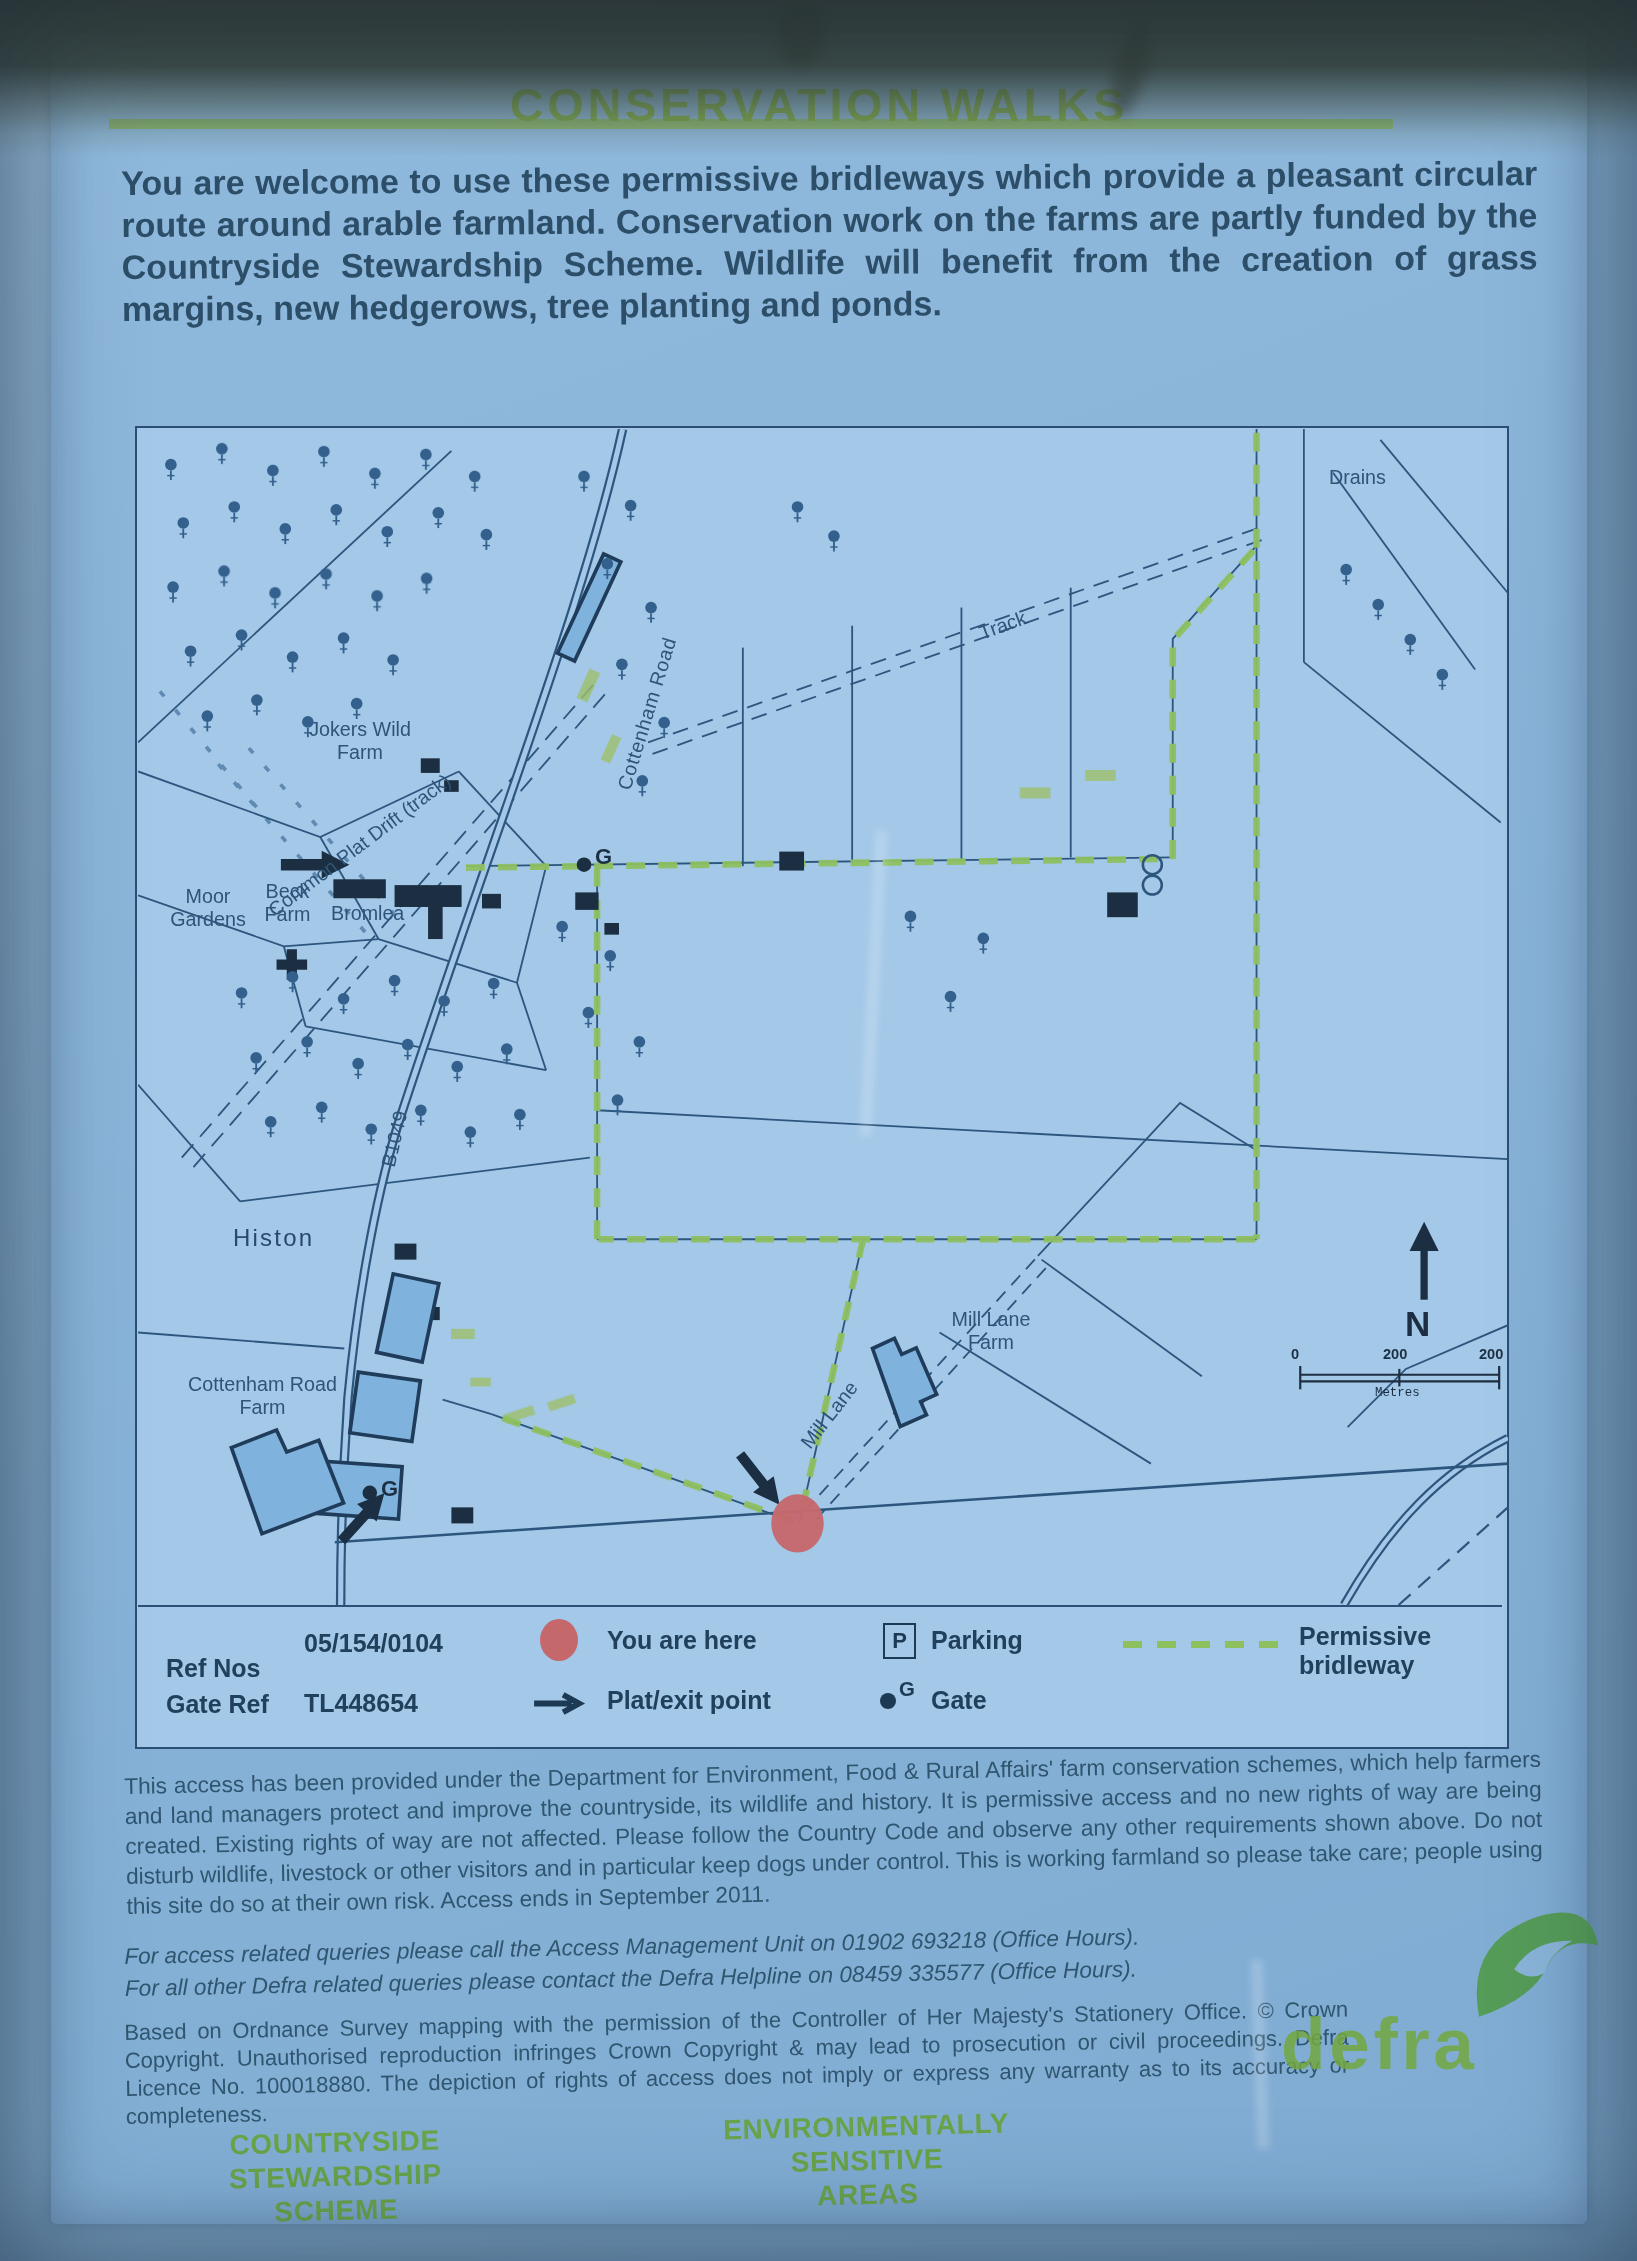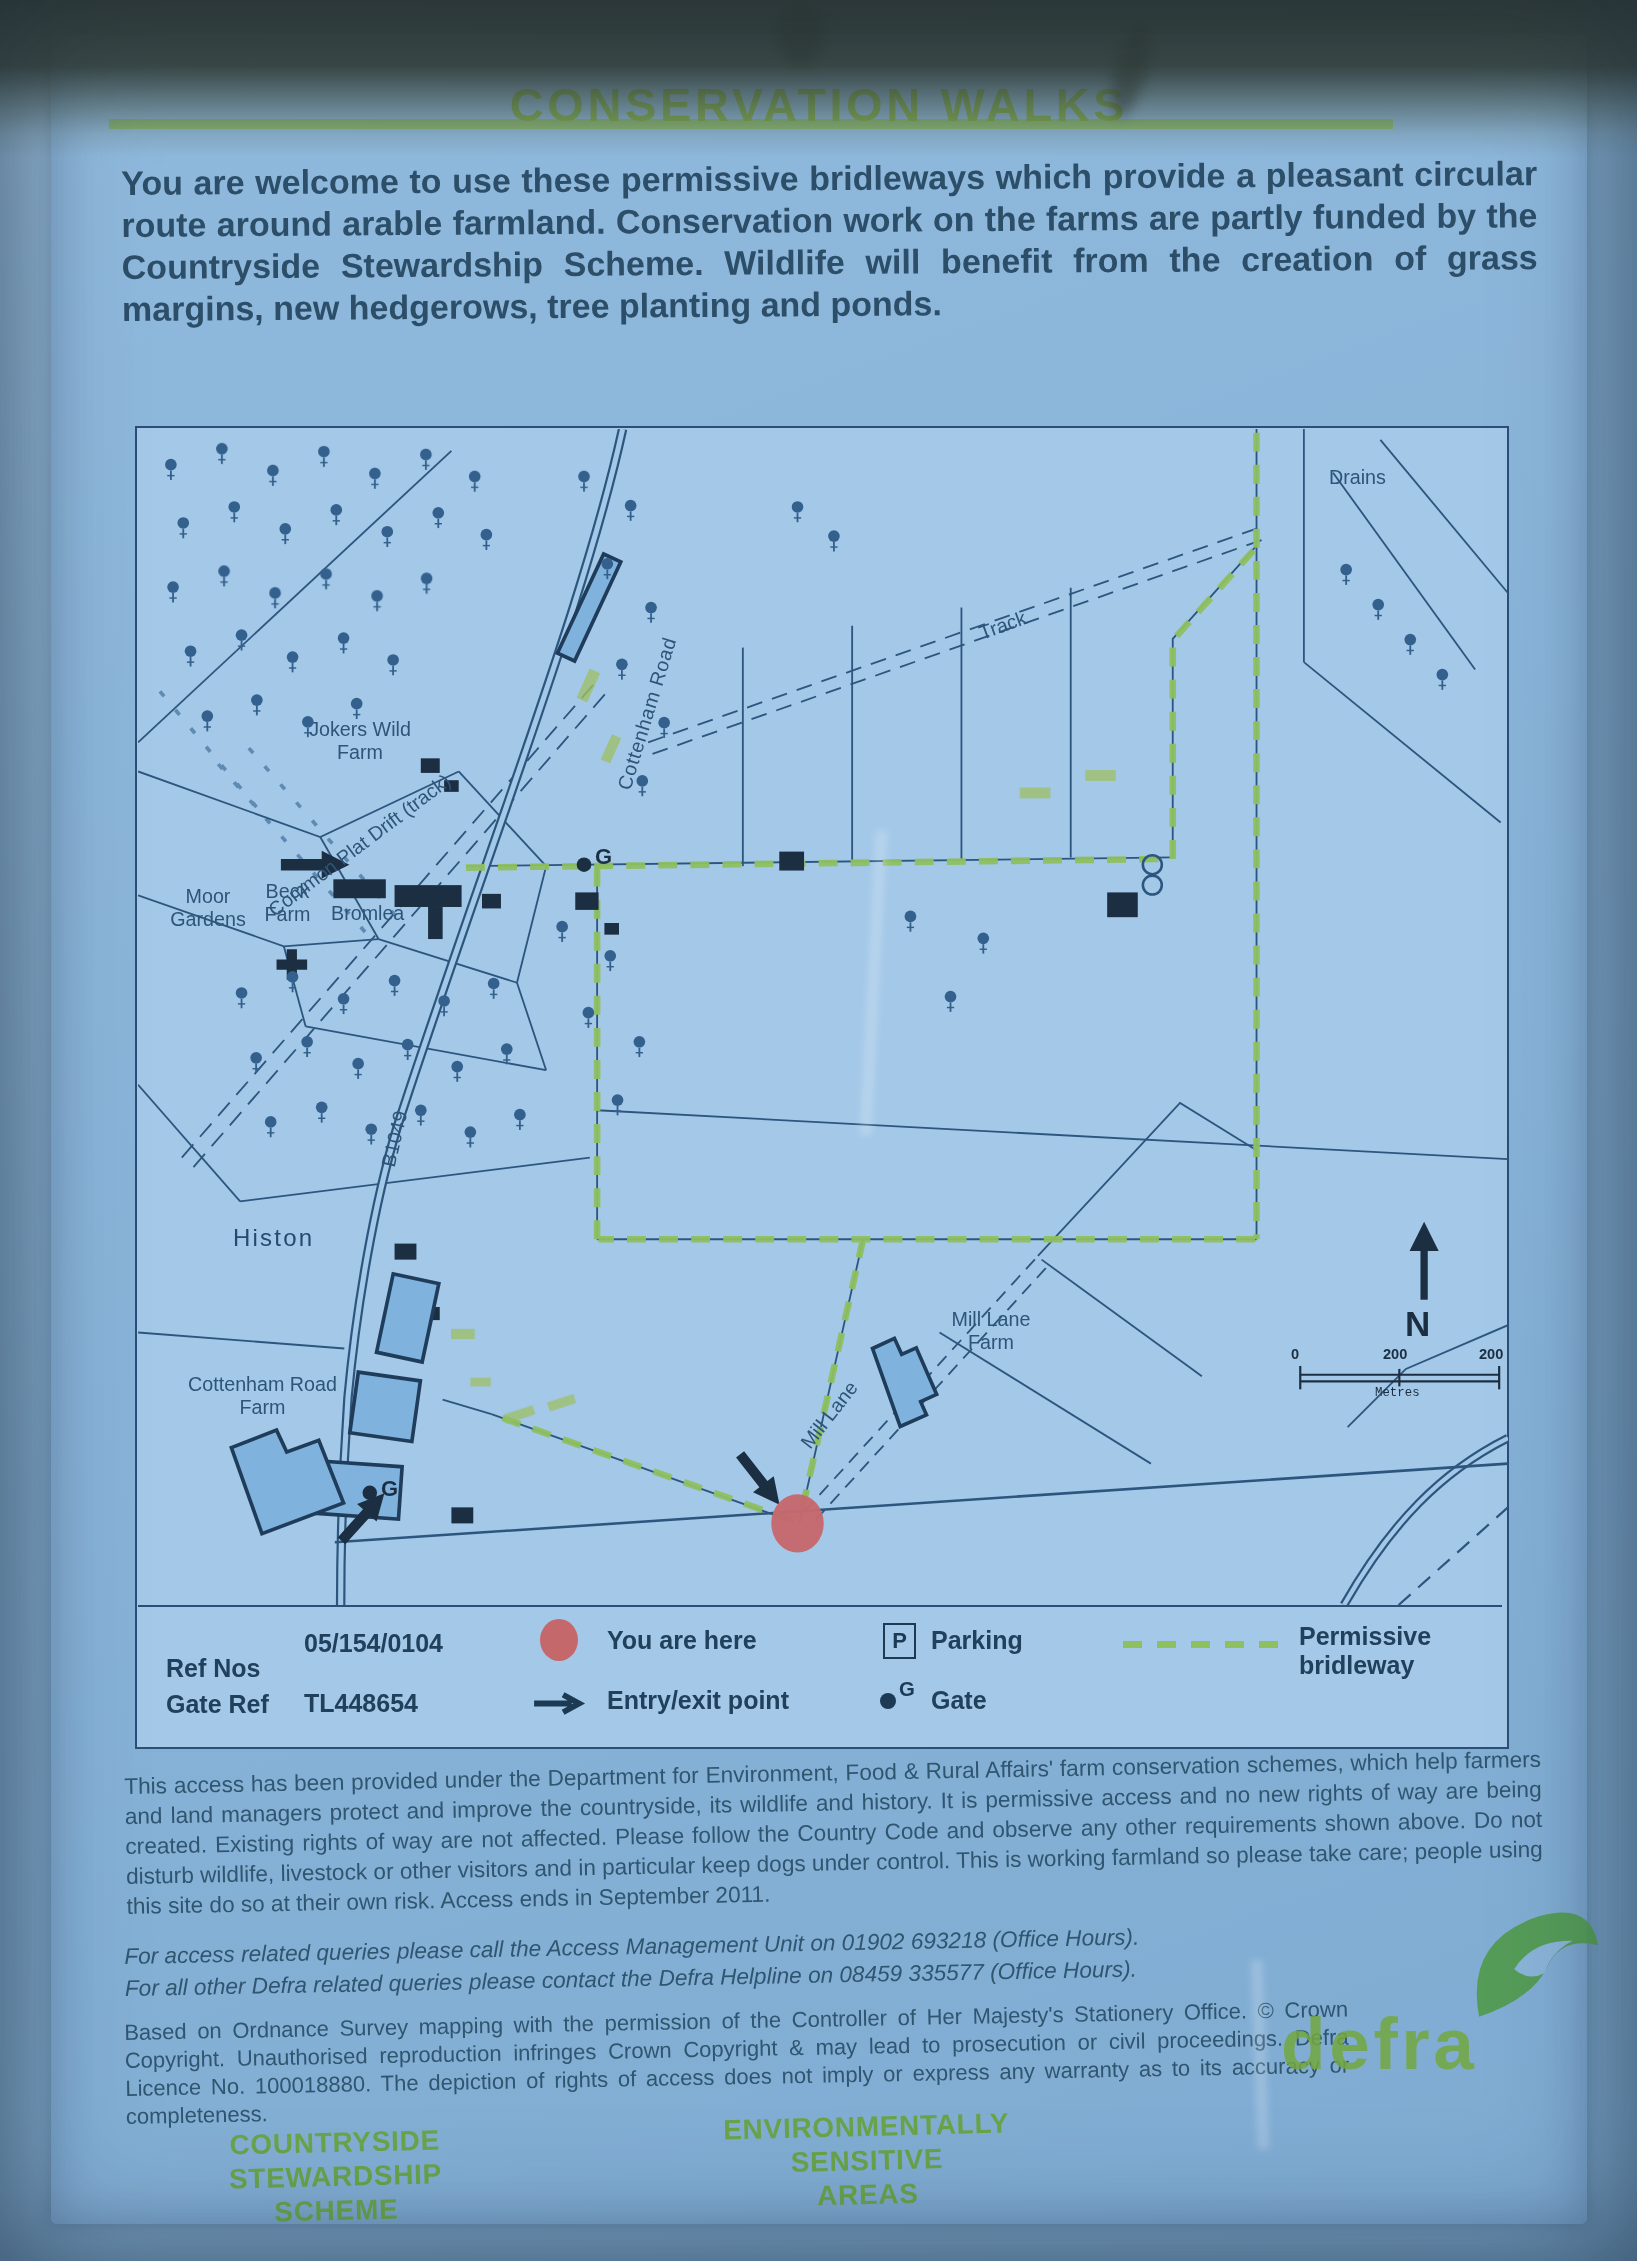--- a/index.html
+++ b/index.html
@@ -315,21 +315,21 @@
   <div class="legend">
     <div class="item" style="left:28px;top:23px;margin-top:24px;">Ref Nos</div>
     <div class="item" style="left:166px;top:22px;">05/154/0104</div>
     <div class="item" style="left:28px;top:83px;">Gate Ref</div>
     <div class="item" style="left:166px;top:82px;">TL448654</div>
     <div class="red-dot-icon"></div>
     <div class="item" style="left:469px;top:19px;">You are here</div>
     <svg style="position:absolute;left:393px;top:82px;" width="70" height="29" viewBox="0 0 96 40">
       <path d="M4,20 h52 M44,8 l22,12 -22,12" stroke="#1d3a54" stroke-width="8" fill="none"></path>
     </svg>
-    <div class="item" style="left:469px;top:79px;">Entry/exit point</div>
+    <div class="item" style="left:469px;top:79px;">Plat/exit point</div>
     <div class="p-icon">P</div>
     <div class="item" style="left:793px;top:19px;">Parking</div>
     <div class="gate-dot"></div>
     <div class="gate-g">G</div>
     <div class="item" style="left:793px;top:79px;">Gate</div>
     <div class="bridleway-dash"></div>
     <div class="item" style="left:1161px;top:14.6px;">Permissive bridleway</div>
   </div>
 
   <div class="fpara p1">This access has been provided under the Department for Environment, Food &amp; Rural Affairs' farm conservation schemes, which help farmers and land managers protect and improve the countryside, its wildlife and history. It is permissive access and no new rights of way are being created. Existing rights of way are not affected. Please follow the Country Code and observe any other requirements shown above. Do not disturb wildlife, livestock or other visitors and in particular keep dogs under control. This is working farmland so please take care; people using this site do so at their own risk. Access ends in September 2011.</div>

